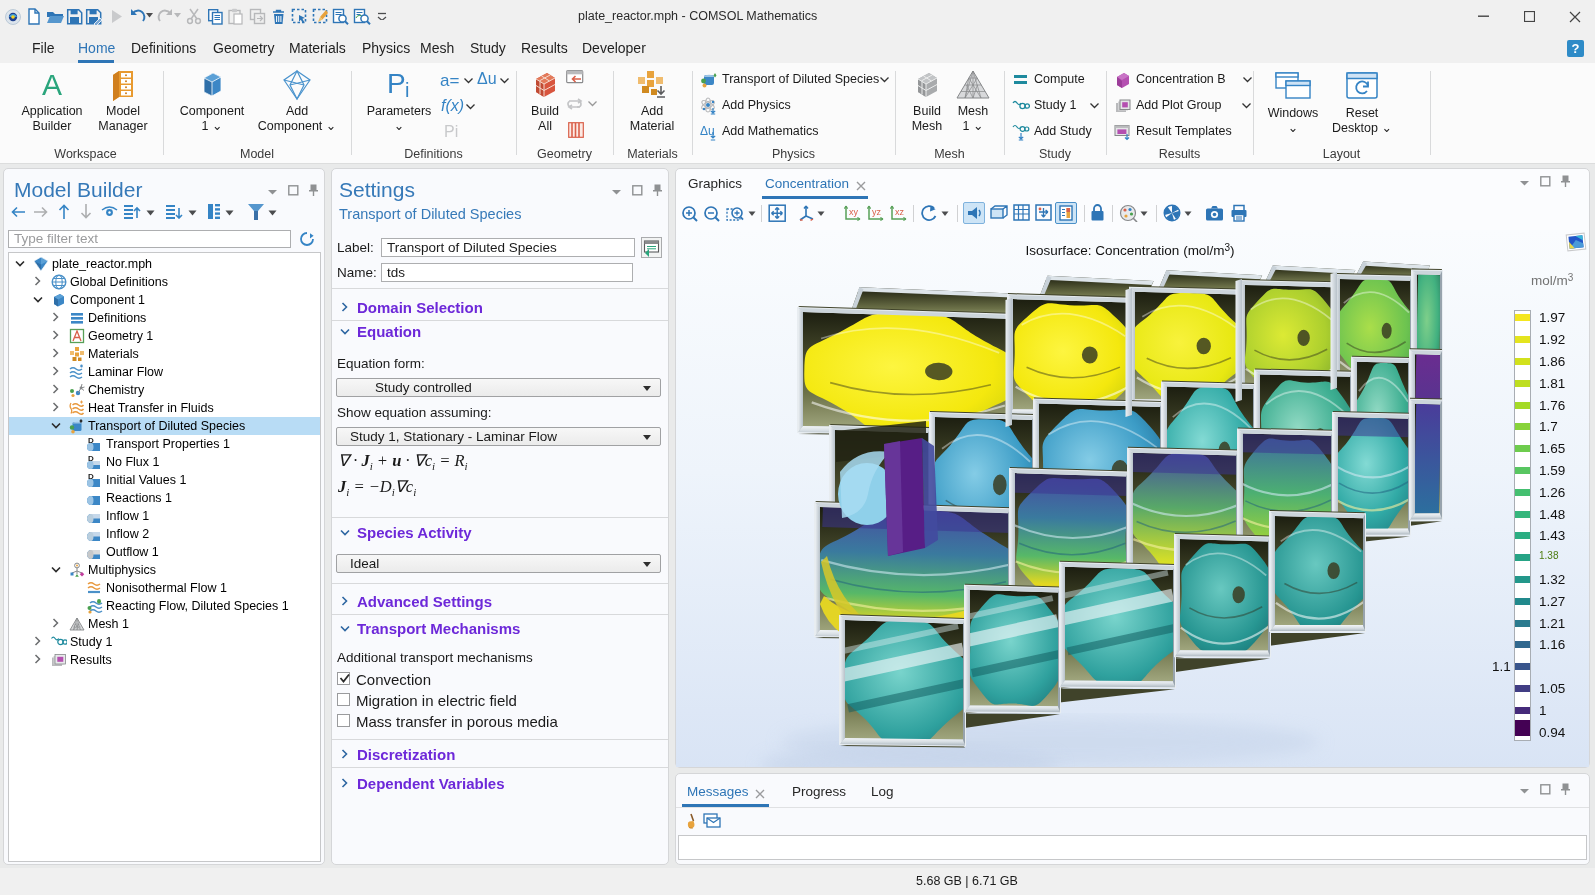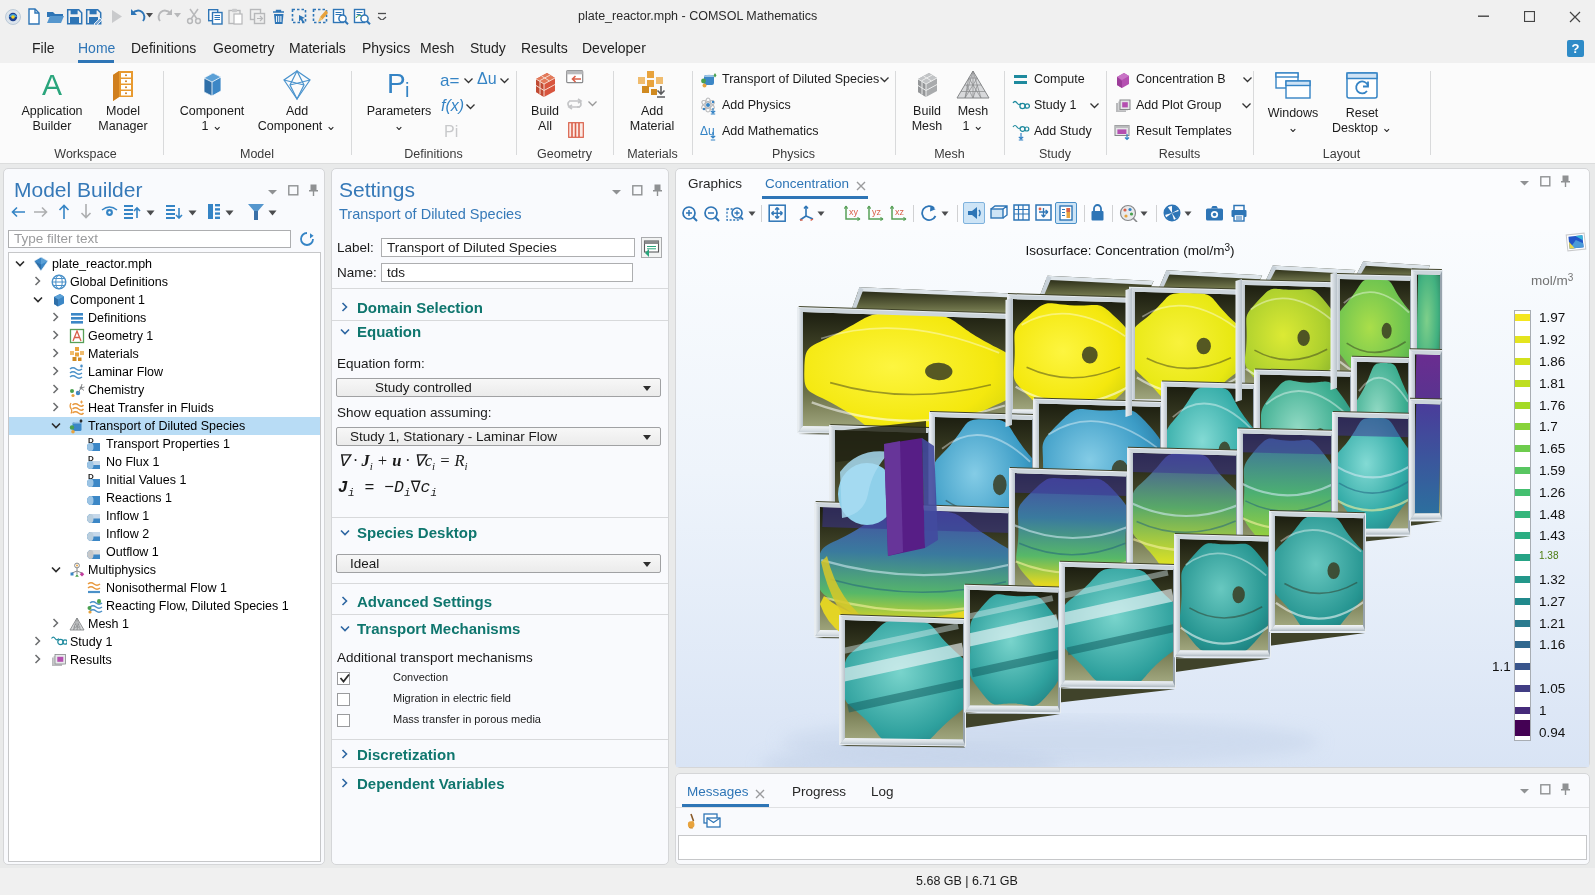--- a/index.html
+++ b/index.html
@@ -8,28 +8,28 @@
 .titlebar{left:0;top:0;width:1595px;height:33px;background:#f0f0f0;}
 .menubar{left:0;top:33px;width:1595px;height:30px;background:#f0f0f0;}
 .ribbon{left:0;top:63px;width:1595px;height:101px;background:#fbfbfb;border-bottom:1px solid #dcdddd;}
 .rsep{position:absolute;top:8px;height:84px;width:1px;background:#d9dadb;}
 .glabel{position:absolute;top:84px;width:100%;text-align:center;font-size:12.5px;color:#3a3a3a;}
 .rbig{position:absolute;text-align:center;font-size:12.5px;color:#1a1a1a;line-height:15px;}
 .rrow{position:absolute;font-size:12.5px;color:#1a1a1a;white-space:nowrap;}
 .panel{position:absolute;background:#f9fafd;border:1px solid #d5d6d8;border-radius:5px;}
 .ptitle{position:absolute;font-size:21px;color:#3679b8;}
 .psub{position:absolute;font-size:14.5px;color:#3679b8;}
-.sechead{position:absolute;font-size:15px;color:#0f766e;font-weight:700;}
+.sechead{position:absolute;font-size:15px;color:#6d28d9;font-weight:700;}
 .flabel{position:absolute;font-size:13.5px;color:#1a1a1a;}
 .tinput{position:absolute;background:#fff;border:1px solid #adaeb0;font-size:13.5px;color:#1a1a1a;padding:0 5px;line-height:16px;}
 .divline{position:absolute;height:1px;background:#d8d9db;}
 .dropdown{position:absolute;background:linear-gradient(#f7f7f7,#ebebeb);border:1px solid #a0a1a3;border-radius:2px;font-size:13.5px;color:#1a1a1a;padding-left:13px;}
 .dropdown .da{position:absolute;right:9px;top:7px;width:0;height:0;border-left:4px solid transparent;border-right:4px solid transparent;border-top:5px solid #2f2f2f;}
 .cb{position:absolute;width:13px;height:13px;background:#fff;border:1px solid #9a9b9d;}
-.cbl{position:absolute;font-size:11px;color:#1a1a1a;margin-left:37px;}
+.cbl{position:absolute;font-size:15px;color:#1a1a1a;}
 .trow{position:absolute;left:1px;height:18px;width:311px;font-size:13.5px;color:#000;white-space:nowrap;}
 .tabtxt{font-size:13.5px;color:#262626;}
 svg{display:block;}
 </style></head><body>
 <div class="abs titlebar"></div>
 <svg class="abs" style="left:5px;top:9px" width="16" height="16" viewBox="0 0 16 16">
     <circle cx="8" cy="8" r="7.5" fill="#dce4ec" stroke="#9db3c8" stroke-width="0.6"></circle>
     <circle cx="8" cy="8" r="4.2" fill="#1d3f8f"></circle>
     <path d="M4 8 A4.2 4.2 0 0 1 12 8 Z" fill="#3fa0d8"></path>
     <circle cx="8" cy="8" r="1.8" fill="#f5d021"></circle>
@@ -780,26 +780,26 @@
 <div class="divline" style="left:332px;top:320px;width:336px;"></div>
 <svg class="abs" style="left:340px;top:328px" width="10" height="7" viewBox="0 0 10 7">
     <path d="M1 1.5 l4 4 4 -4" stroke="#2d66a2" stroke-width="1.6" fill="none"></path>
   </svg>
 <div class="sechead" style="left:357px;top:323px;">Equation</div>
 <div class="flabel" style="left:337px;top:356px;">Equation form:</div>
 <div class="dropdown" style="left:336px;top:378px;width:325px;height:19px;line-height:18px;padding-left:38px;">Study controlled<div class="da"></div></div>
 <div class="flabel" style="left:337px;top:405px;">Show equation assuming:</div>
 <div class="dropdown" style="left:336px;top:427px;width:325px;height:19px;line-height:18px;">Study 1, Stationary - Laminar Flow<div class="da"></div></div>
 <div class="abs" style="left:338px;top:451px;color:#1a1a1a;"><span style="font-family:'Liberation Serif',serif;font-size:16.5px;font-style:italic;">∇ · <b>J</b><sub style="font-size:11px">i</sub> + <b>u</b> · ∇c<sub style="font-size:11px">i</sub> = R<sub style="font-size:11px">i</sub></span></div>
-<div class="abs" style="left:338px;top:477px;color:#1a1a1a;"><span style="font-family:Liberation Mono, monospace;font-size:16.5px;font-style:italic;"><b>J</b><sub style="font-size:11px">i</sub> = −D<sub style="font-size:11px">i</sub>∇c<sub style="font-size:11px">i</sub></span></div>
+<div class="abs" style="left:338px;top:477px;color:#1a1a1a;"><span style="font-family:Liberation Serif, serif;font-size:16.5px;font-style:italic;"><b>J</b><sub style="font-size:11px">i</sub> = −D<sub style="font-size:11px">i</sub>∇c<sub style="font-size:11px">i</sub></span></div>
 <div class="divline" style="left:332px;top:517px;width:336px;"></div>
 <svg class="abs" style="left:340px;top:529px" width="10" height="7" viewBox="0 0 10 7">
     <path d="M1 1.5 l4 4 4 -4" stroke="#2d66a2" stroke-width="1.6" fill="none"></path>
   </svg>
-<div class="sechead" style="left:357px;top:524px;">Species Desktop</div>
+<div class="sechead" style="left:357px;top:524px;">Species Activity</div>
 <div class="dropdown" style="left:336px;top:554px;width:325px;height:19px;line-height:18px;">Ideal<div class="da"></div></div>
 <div class="divline" style="left:332px;top:583px;width:336px;"></div>
 <svg class="abs" style="left:341px;top:596px" width="7" height="10" viewBox="0 0 7 10">
     <path d="M1.5 1 l4 4 -4 4" stroke="#2d66a2" stroke-width="1.6" fill="none"></path>
   </svg>
 <div class="sechead" style="left:357px;top:593px;">Advanced Settings</div>
 <div class="divline" style="left:332px;top:614px;width:336px;"></div>
 <svg class="abs" style="left:340px;top:625px" width="10" height="7" viewBox="0 0 10 7">
     <path d="M1 1.5 l4 4 4 -4" stroke="#2d66a2" stroke-width="1.6" fill="none"></path>
   </svg>

